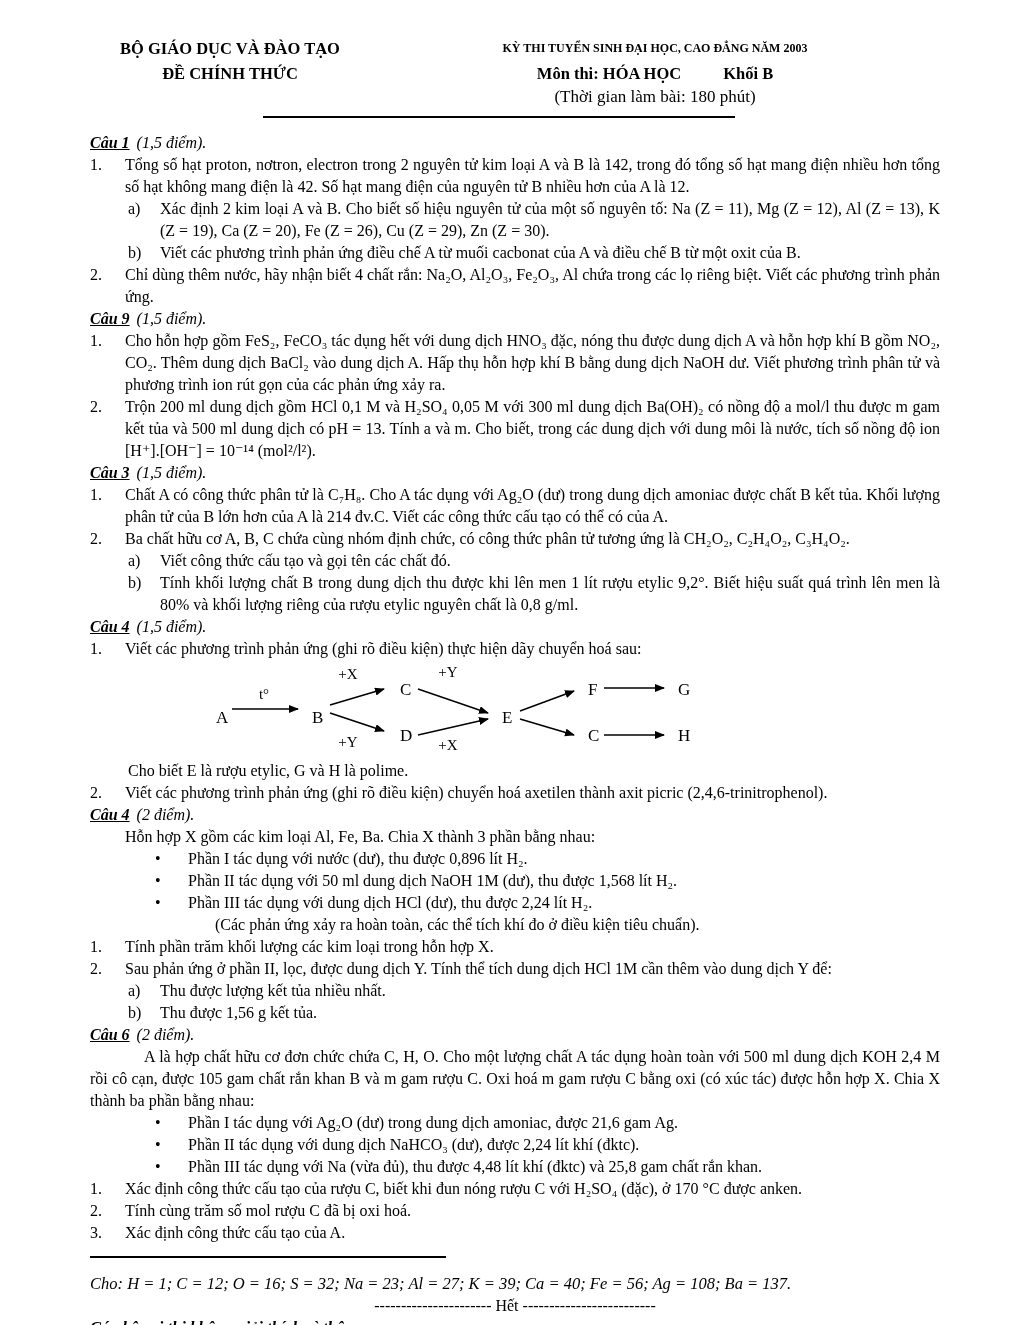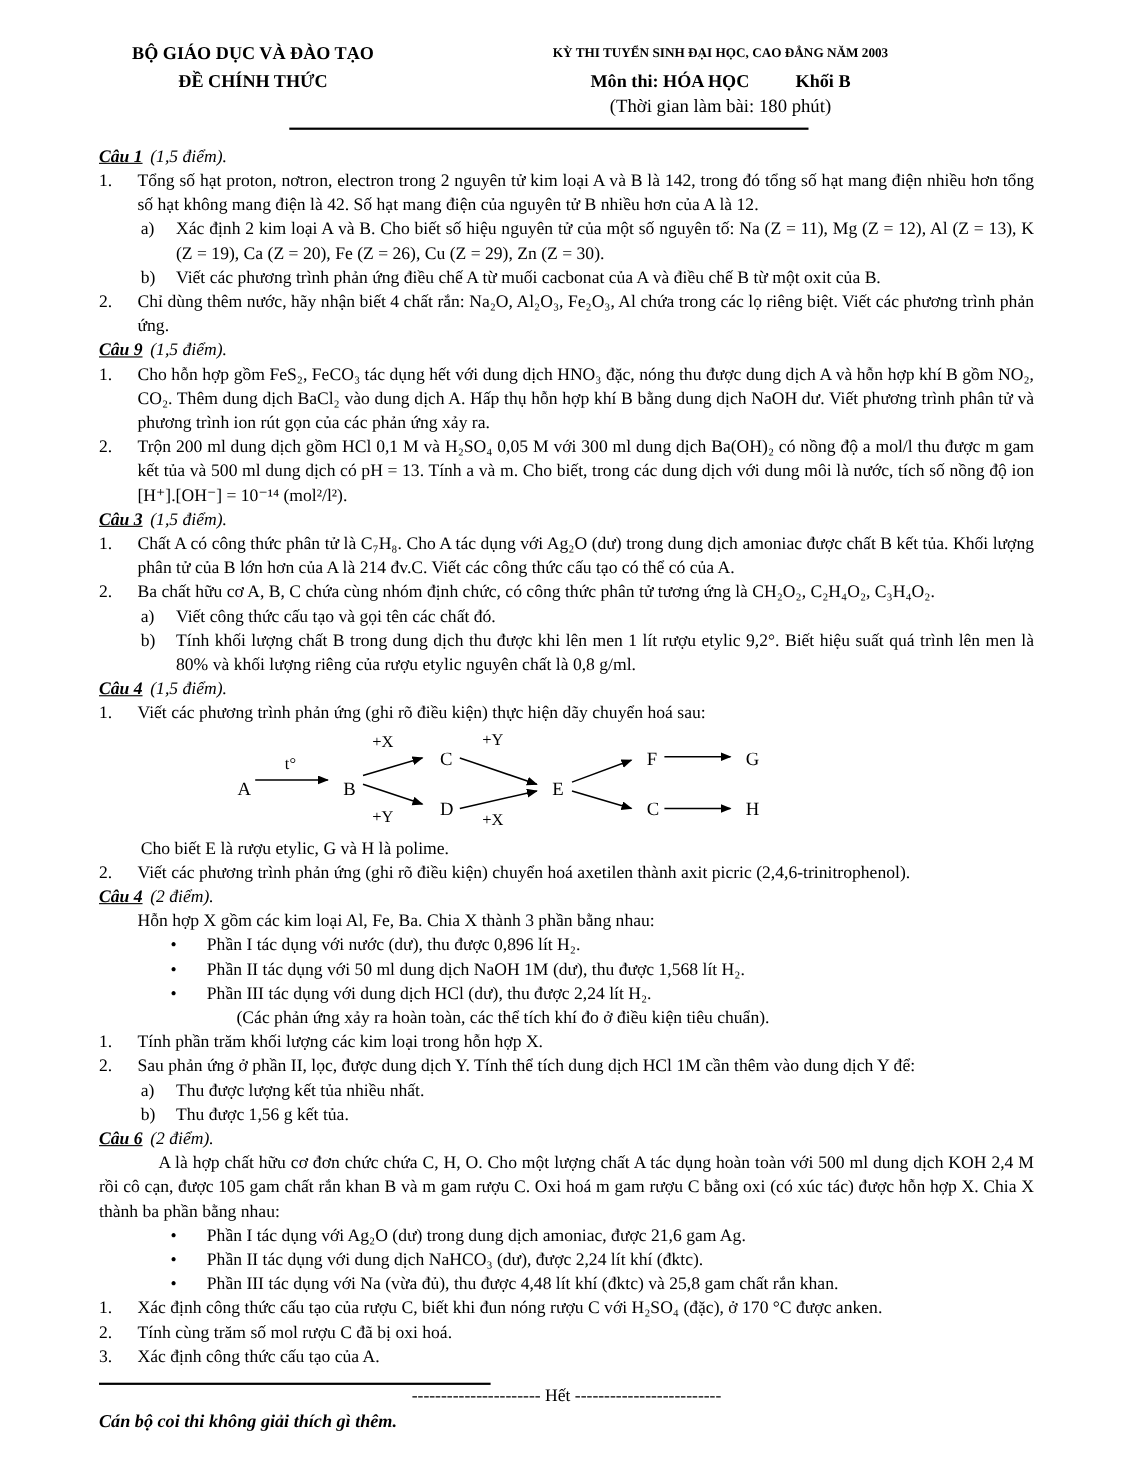--- a/index.html
+++ b/index.html
@@ -227,18 +227,19 @@
       <div class="item">
           <span class="marker">3.</span>
           <div class="txt">Xác định công thức cấu tạo của A.</div>
         </div>
     </section>
 
   </div>
 
   <div class="footer">
     <div class="end-rule"></div>
+    <div class="given">Cho: H = 1; C = 12; O = 16; S = 32; Na = 23; Al = 27; K = 39; Ca = 40; Fe = 56; Ag = 108; Ba = 137.</div>
     <div class="het">---------------------- Hết -------------------------</div>
     <div class="proctor">Cán bộ coi thi không giải thích gì thêm.</div>
 
   </div>
 
 </div>
 
 </body></html>

